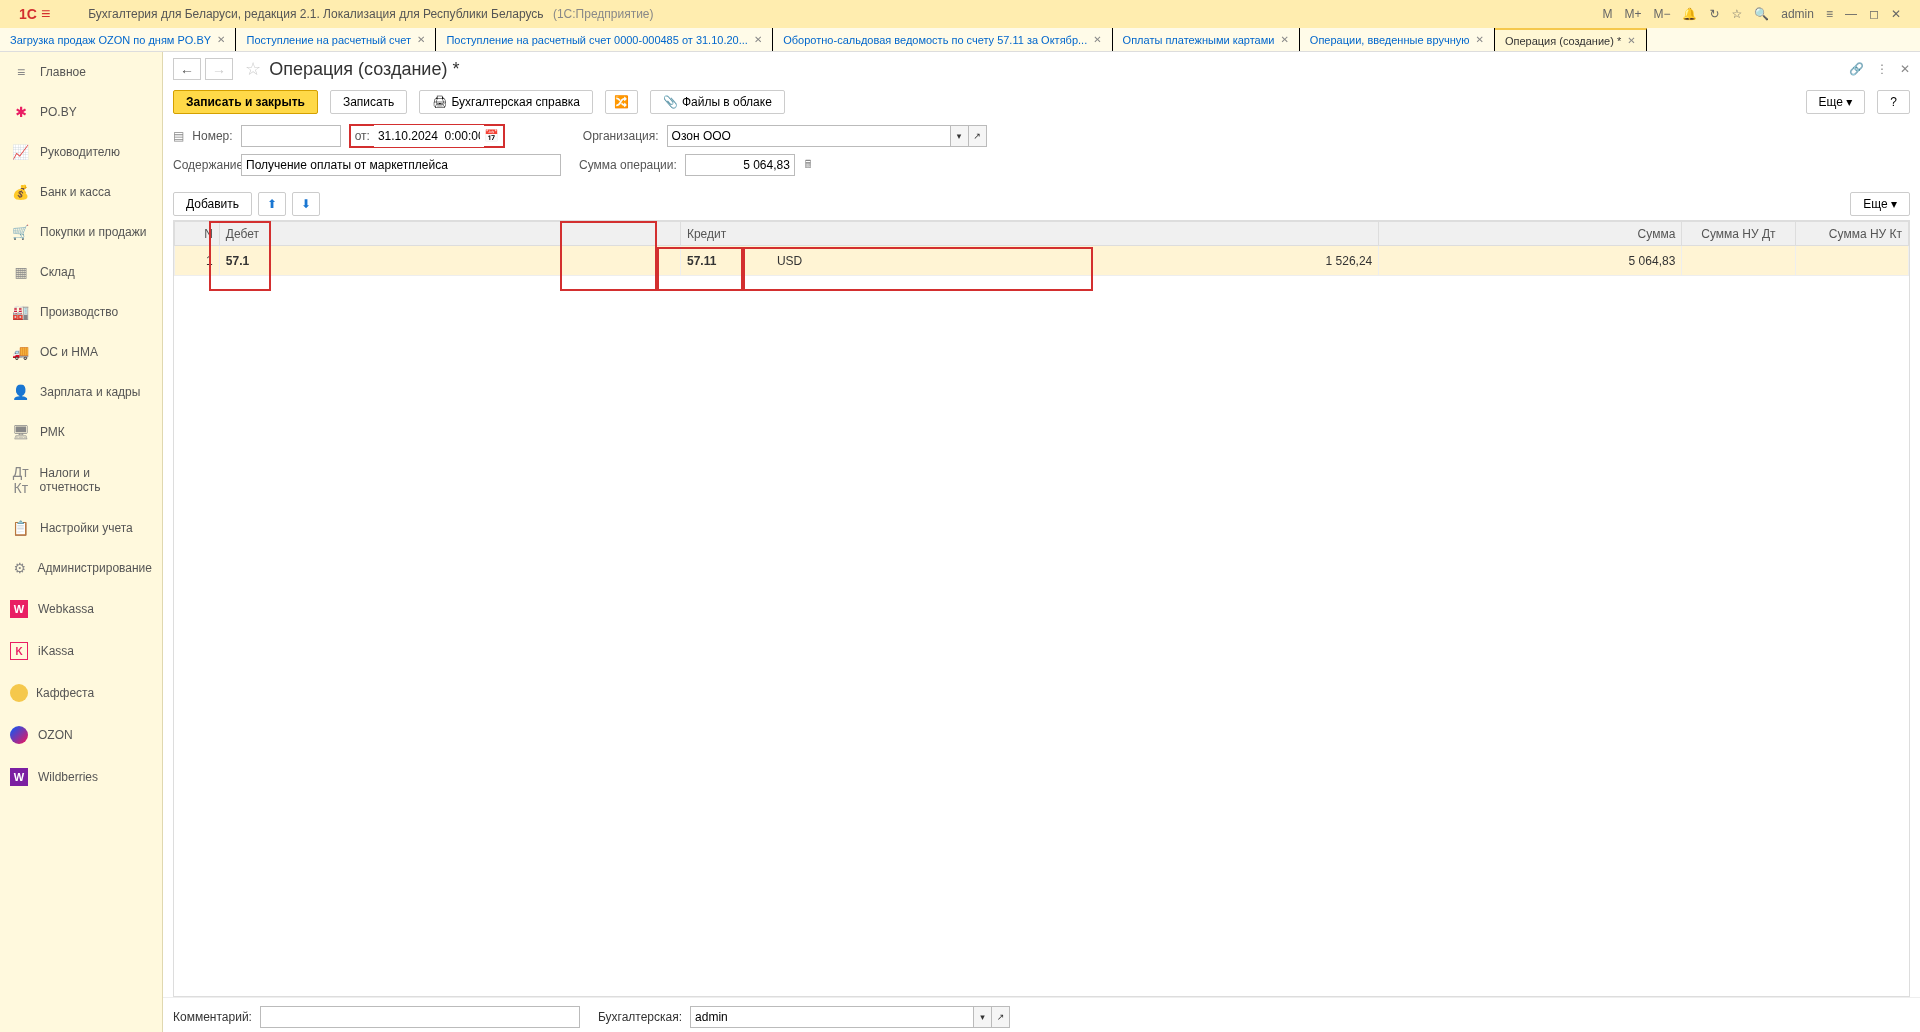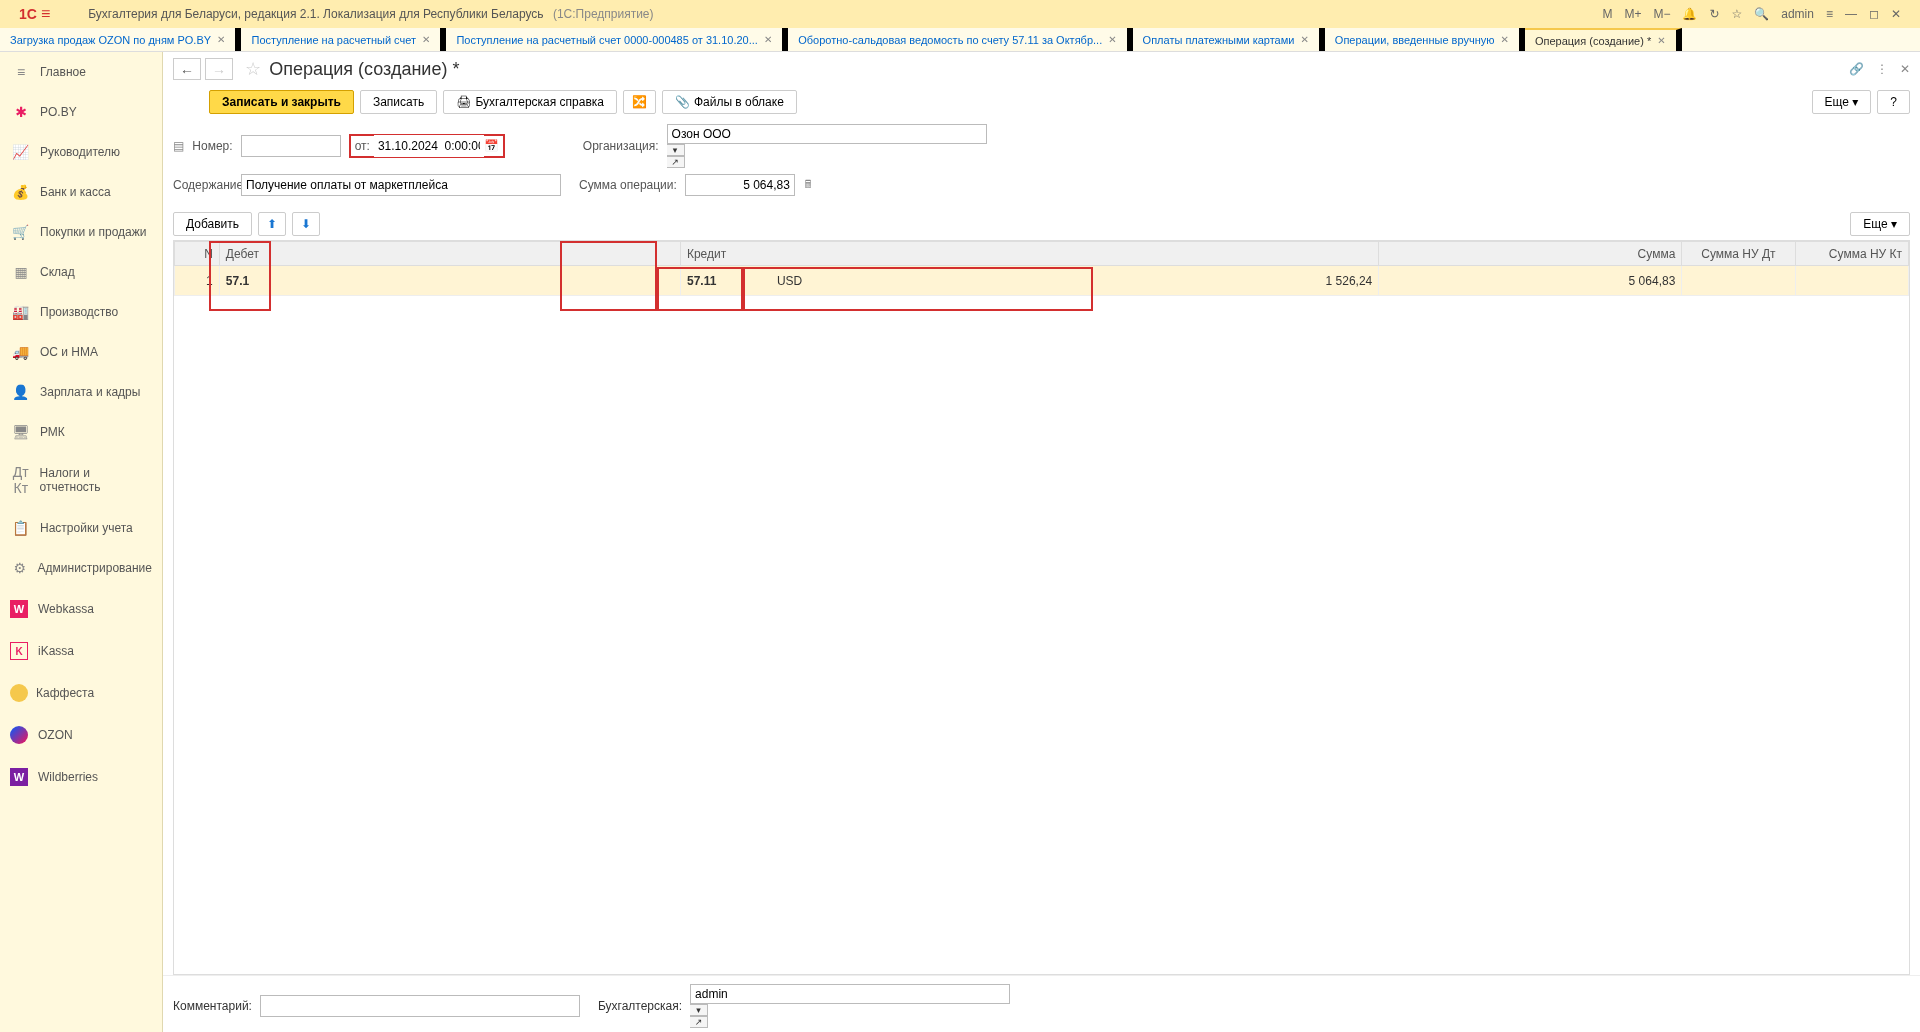--- a/index.html
+++ b/index.html
@@ -8,21 +8,21 @@
 .titlebar { height: 28px; background: #ffedaf; display: flex; align-items: center; padding: 0 19px; }
 .titlebar .logo { color: #d32f2f; font-weight: bold; font-size: 14px; margin-right: 4px; }
 .titlebar .menu-icon { color: #d32f2f; font-size: 16px; margin-right: 12px; cursor: pointer; }
 .titlebar .title-text { color: #555; flex: 1; margin-left: 26px; }
 .titlebar .title-sub { color: #888; margin-left: 6px; }
 .titlebar .icons { display: flex; align-items: center; gap: 12px; color: #666; }
 .titlebar .icons span { cursor: pointer; font-size: 12px; }
 .titlebar .admin { color: #666; }
 
 .tabbar { height: 24px; background: #fffbe8; border-bottom: 1px solid #ddd; display: flex; align-items: stretch; }
-.tabbar .tab { padding: 4px 10px; display: flex; align-items: center; border-right: 6px solid #000000; color: #0066cc; font-size: 11px; cursor: pointer; white-space: nowrap; }
+.tabbar .tab { padding: 4px 10px; display: flex; align-items: center; border-right: 1px solid #000000; color: #0066cc; font-size: 11px; cursor: pointer; white-space: nowrap; }
 .tabbar .tab.active { background: #fff7d4; border-top: 2px solid #f5c84c; color: #333; }
 .tabbar .tab .close { margin-left: 6px; color: #888; font-size: 10px; }
 
 .main { display: flex; height: calc(1032px - 48px); }
 
 .sidebar { width: 163px; background: #fff9dd; border-right: 1px solid #e0d8b0; overflow-y: auto; }
 .sidebar .item { display: flex; align-items: center; padding: 12px 10px; color: #555; cursor: pointer; font-size: 12px; }
 .sidebar .item .icon { width: 22px; text-align: center; margin-right: 8px; font-size: 14px; color: #888; }
 .sidebar .item.kaff .icon { background: #f5c84c; border-radius: 50%; width: 18px; height: 18px; display: inline-block; }
 .sidebar .item.ozon .icon-wrap { width: 18px; height: 18px; border-radius: 50%; background: linear-gradient(135deg,#005bff,#f91155); display: inline-block; margin-right: 10px; }
@@ -32,36 +32,36 @@
 
 .content { flex: 1; display: flex; flex-direction: column; background: #fff; }
 
 .page-header { display: flex; align-items: center; padding: 6px 10px; }
 .page-header .nav-btn { border: 1px solid #ccc; background: #fff; width: 28px; height: 22px; margin-right: 4px; cursor: pointer; display: inline-flex; align-items: center; justify-content: center; font-size: 14px; color: #555; }
 .page-header .star { color: #ccc; font-size: 18px; margin: 0 8px; cursor: pointer; }
 .page-header h1 { font-size: 18px; font-weight: normal; color: #333; flex: 1; }
 .page-header .hdr-icons { display: flex; gap: 12px; color: #888; }
 .page-header .hdr-icons span { cursor: pointer; }
 
-.toolbar { padding: 4px 10px; display: flex; align-items: flex-end; gap: 6px; margin-left: 36px; }
+.toolbar { padding: 4px 10px; display: flex; align-items: flex-end; gap: 12px; }
 .btn { border: 1px solid #ccc; background: #fff; padding: 4px 12px; font-size: 12px; cursor: pointer; border-radius: 2px; }
 .btn.primary { background: #ffd948; border-color: #d4a000; font-weight: bold; }
 .btn .icon { margin-right: 4px; }
 .btn.icon-only { padding: 4px 8px; }
 .more-btn { margin-left: auto; }
 
 .form-rows { padding: 6px 10px; }
 .form-row { display: flex; align-items: center; margin-bottom: 6px; gap: 8px; }
 .form-row label { color: #555; font-size: 12px; }
 .form-row input, .form-row .select { border: 1px solid #bbb; padding: 2px 4px; font-size: 12px; height: 22px; background: #fff; }
 .date-field { border: 2px solid #d32f2f; display: inline-flex; align-items: center; padding: 0 4px; height: 24px; }
 .date-field label { margin-right: 4px; }
 .date-field input { border: none; width: 110px; }
 .date-field .cal-icon { color: #888; cursor: pointer; font-size: 12px; }
-.select-wrap { display: flex; flex-direction: column; }
+.select-wrap { display: flex; }
 .select-wrap input { flex: 1; }
 .select-wrap .dd-btn { border: 1px solid #bbb; border-left: none; width: 18px; background: #f5f5f5; cursor: pointer; font-size: 9px; display: flex; align-items: center; justify-content: center; }
 .num-field { text-align: right; }
 .paperclip-icon { color: #888; font-size: 12px; margin-right: 4px; }
 .calc-icon { color: #888; font-size: 11px; margin-left: 2px; cursor: pointer; }
 
 .table-toolbar { padding: 4px 10px; display: flex; align-items: center; gap: 6px; }
 
 .table-wrap { flex: 1; margin: 0 10px; border: 1px solid #ddd; overflow: auto; background: #fff; }
 table { width: 100%; border-collapse: collapse; font-size: 12px; }

